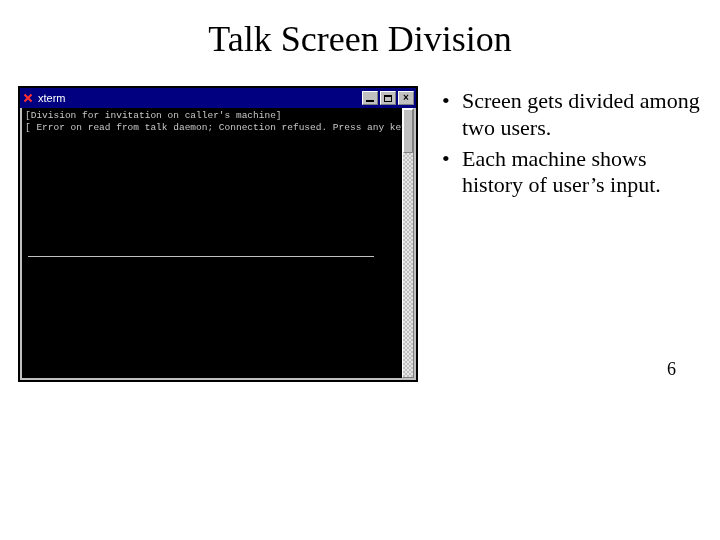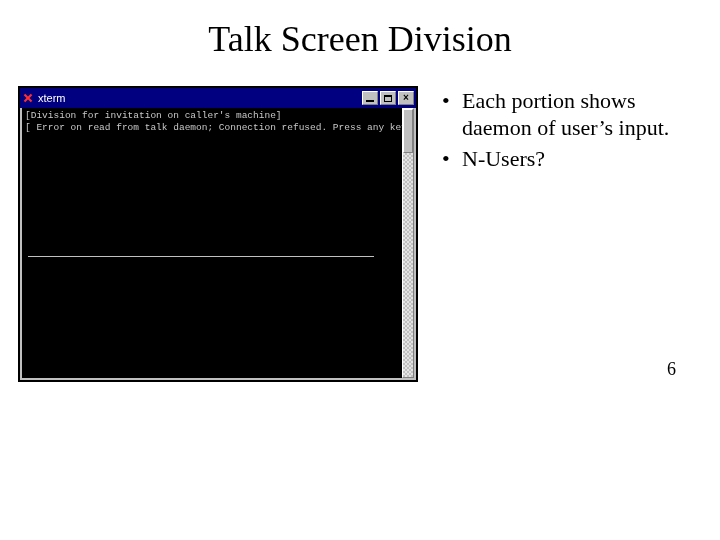--- a/index.html
+++ b/index.html
@@ -55,20 +55,20 @@
     </div>
     <div class="scrollbar">
       <div class="thumb"></div>
     </div>
     <div class="term"><span>[Division for invitation on caller's machine]</span>
 <span>[ Error on read from talk daemon; Connection refused. Press any key... ]</span><div class="divider"></div></div>
   </div>
 
   <div class="bullets">
     <ul>
-      <li><span>Each portion shows daemon of user’s input.</span></li>
-      <li><span>N-Users?</span></li>
+      <li><span>Screen gets divided among two users.</span></li>
+      <li><span>Each machine shows history of user’s input.</span></li>
     </ul>
   </div>
 
   <div class="footer-left">Dewan</div>
   <div class="footer-right">6</div>
 </div>
 
 </body></html>

